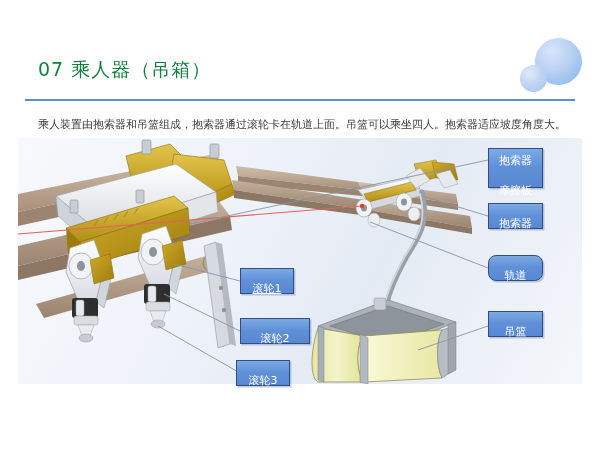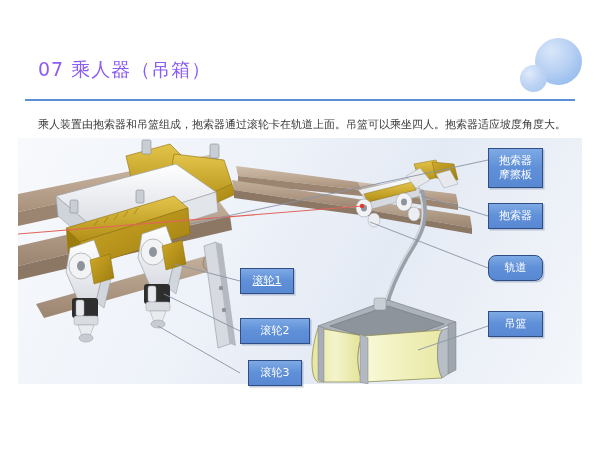--- a/index.html
+++ b/index.html
@@ -19,21 +19,21 @@
     background:radial-gradient(circle at 35% 28%,#d8e6fa 0%,#b8d0f2 45%,#9cc0ee 75%,#a9c8f0 100%);
   }
   .circle-small{
     position:absolute;right:53px;top:35px;width:27px;height:27px;border-radius:50%;
     background:radial-gradient(circle at 35% 30%,#dfeafb 0%,#bdd3f3 50%,#a5c4ef 100%);
   }
 
   
   .title{
     position:absolute;left:38px;top:57px;
-    font-size:19px;color:#8b5cf6;letter-spacing:1px;white-space:nowrap;
+    font-size:19px;color:#15803d;letter-spacing:1px;white-space:nowrap;
   }
   .rule{
     position:absolute;left:25px;top:99px;width:550px;height:2px;
     background:#5b8fd4;
   }
 
   
   .body-text{
     position:absolute;left:38px;top:117px;width:530px;
     font-size:11px;color:#3a3a3a;line-height:15px;white-space:nowrap;
@@ -52,30 +52,30 @@
     background:linear-gradient(180deg,#7ea9e4 0%,#5f90d8 48%,#5888d2 100%);
     border:1px solid #2f4e86;
     box-shadow:1.5px 1.5px 0 rgba(120,140,170,.45);
     color:#ffffff;
     font-size:11px;
     line-height:14px;
     text-align:center;
     display:flex;flex-direction:column;align-items:center;justify-content:center;
     box-sizing:border-box;
   }
-  .callout span{display:block;white-space:nowrap;}
+  .callout span{display:block;white-space:nowrap;margin-top:16px;}
   
   #c-friction{left:488px;top:148px;width:55px;height:40px;}
   #c-grip    {left:488px;top:203px;width:55px;height:26px;}
   #c-rail    {left:488px;top:255px;width:55px;height:26px;border-radius:8px;}
   #c-cabin   {left:488px;top:311px;width:55px;height:26px;}
   
   #c-roller1 {left:240px;top:268px;width:54px;height:26px;text-decoration:underline;}
   #c-roller2 {left:240px;top:318px;width:70px;height:26px;}
-  #c-roller3 {left:248px;top:360px;width:54px;height:26px;}
+  #c-roller3 {left:236px;top:360px;width:54px;height:26px;}
 </style>
 </head>
 <body>
 
 <div id="slide">
 
   <div class="deco-wrap">
     <div class="circle-big"></div>
     <div class="circle-small"></div>
   </div>

